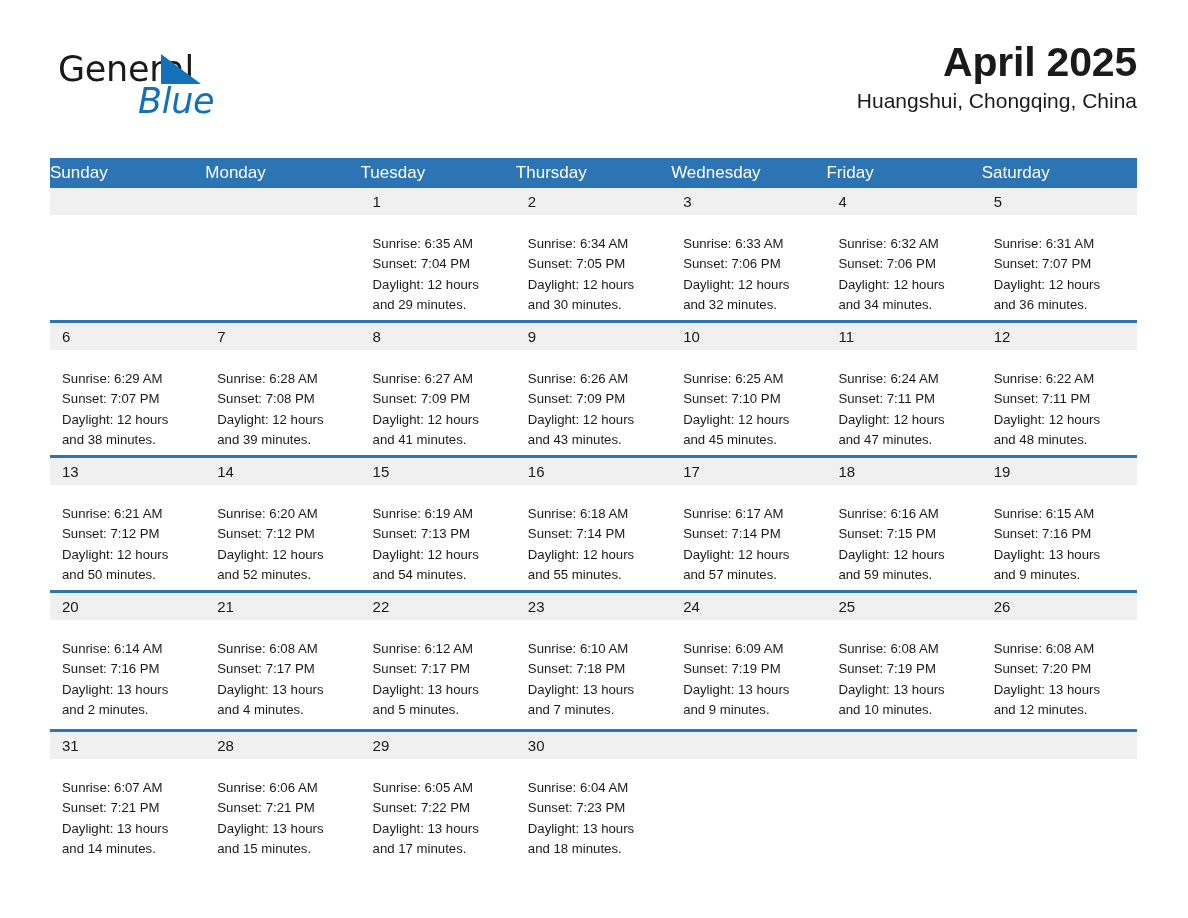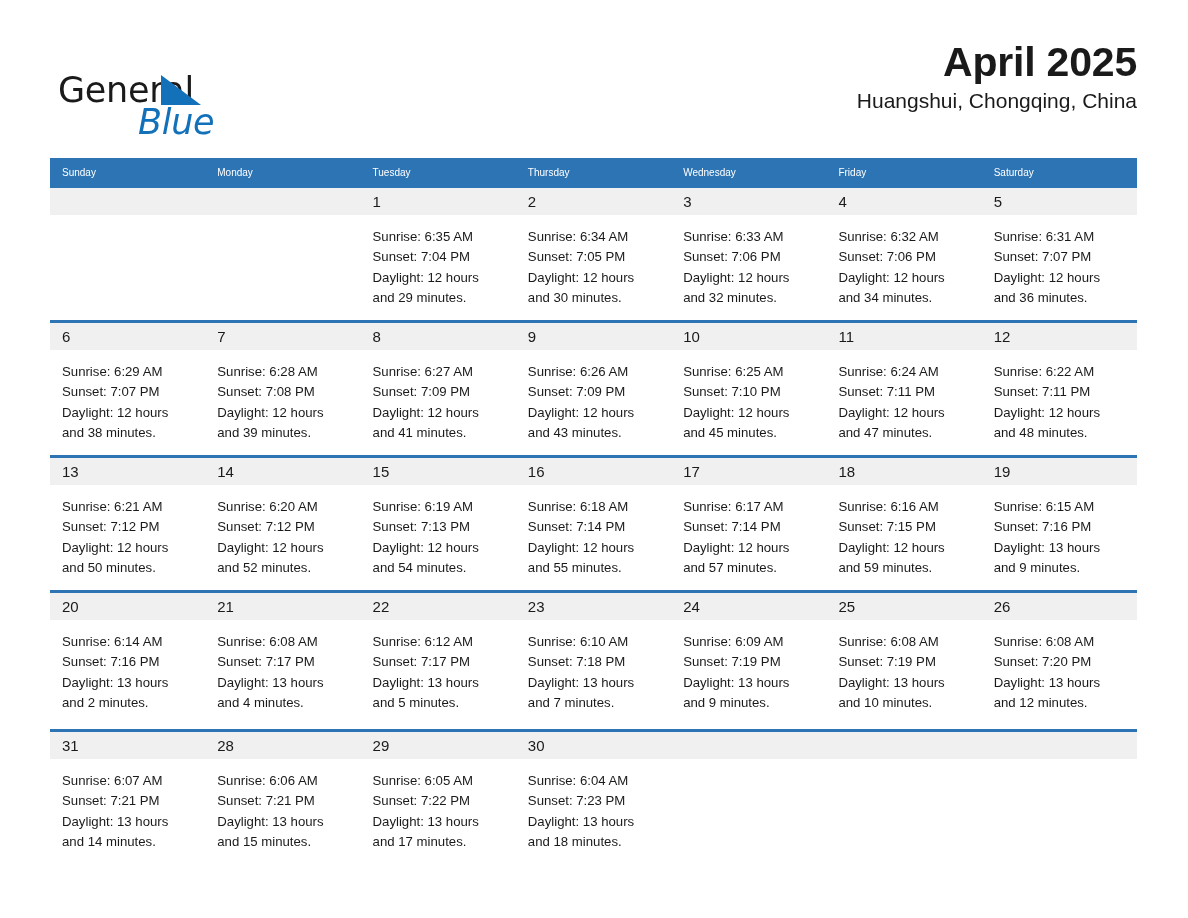--- a/index.html
+++ b/index.html
@@ -25,21 +25,20 @@
     top: 36px;
     right: 51px;
     height: 110px;
   }
   .logo {
     position: absolute;
     left: 8px;
     top: 14px;
     width: 300px;
     height: 80px;
-    margin-top: 21px;
   }
   .logo-general {
     position: absolute;
     left: 0;
     top: 0;
     font-size: 35px;
     line-height: 38px;
     color: #1a1a1a;
     letter-spacing: -0.3px;
     font-family: "DejaVu Sans", sans-serif;
@@ -98,23 +97,22 @@
   }
   .weekday-row {
     display: flex;
     background: #2d74b5;
     height: 30px;
   }
   .weekday {
     flex: 1 1 0;
     min-width: 0;
     color: #ffffff;
-    font-size: 10px;
+    font-size: 17px;
     line-height: 30px;
-    padding-left: 12px;
     white-space: nowrap;
     overflow: hidden;
   }
 
   .week-row {
     display: flex;
     border-top: 3px solid #2d74b5;
   }
   .week-row.first { border-top: 0; }
 
@@ -128,21 +126,21 @@
     background: #f0f0f0;
     height: 27px;
   }
   .day-num {
     font-size: 15px;
     line-height: 27px;
     color: #1a1a1a;
     padding-left: 12px;
   }
   .day-body {
-    padding: 12px 8px 0 12px;
+    padding: 19px 8px 0 12px;
   }
   .day-line {
     font-size: 13.2px;
     line-height: 20.3px;
     color: #1a1a1a;
     white-space: nowrap;
   }
   .row-h-1 .day-cell { height: 132px; }
   .row-h-2 .day-cell { height: 132px; }
   .row-h-3 .day-cell { height: 132px; }

